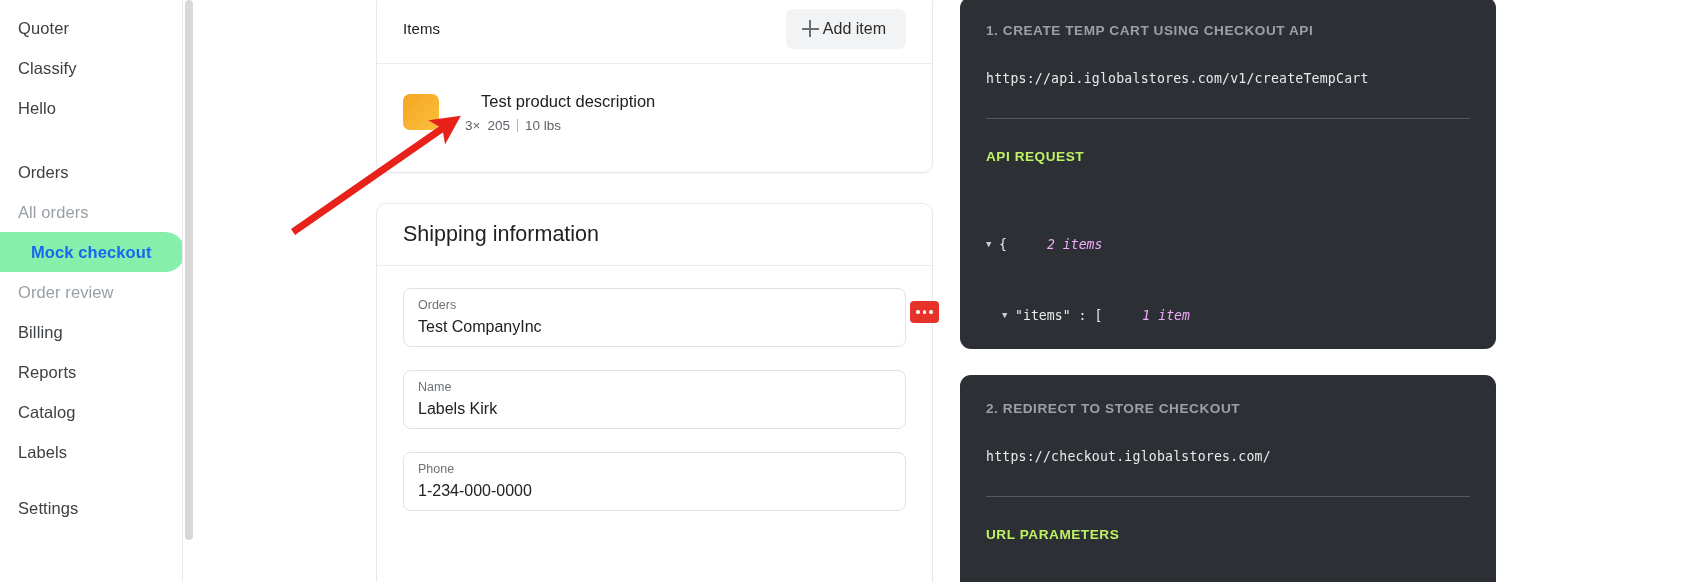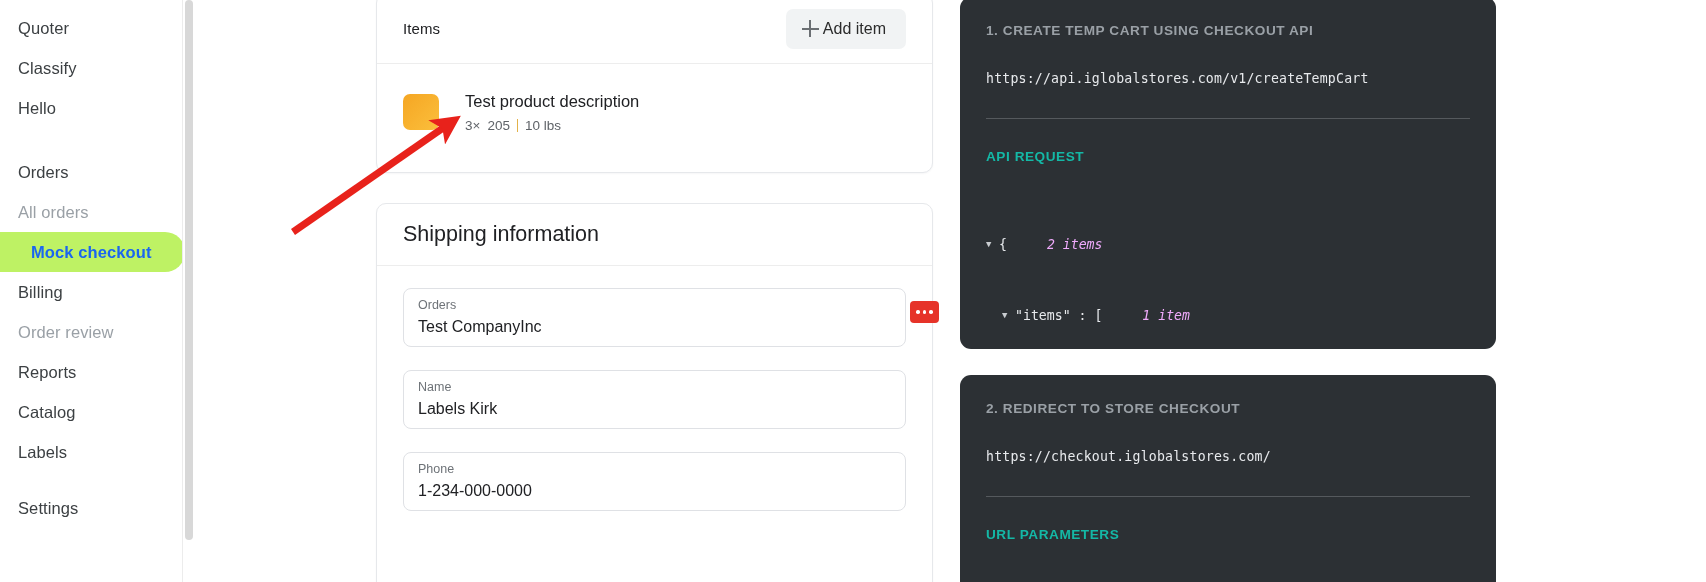--- a/index.html
+++ b/index.html
@@ -55,21 +55,21 @@
     margin: 0 10px 0 0;
     padding-left: 18px;
     border-radius: 0 22px 22px 0;
     cursor: pointer;
     font-size: 16.5px;
     color: #3c4043;
     letter-spacing: 0.1px;
   }
   .nav-item.muted { color: #9aa0a6; }
   .nav-item.active {
-    background: #bef264;
+    background: #86efac;
     color: #1a66f0;
     font-weight: 600;
     padding-left: 31px;
   }
   .nav-gap-lg { height: 24px; }
   .nav-gap-md { height: 16px; }
   .nav-section {
     display: flex;
     align-items: center;
     height: 40px;
@@ -155,20 +155,21 @@
     border-radius: 7px;
     background: linear-gradient(135deg, #f5a623 0%, #fbbf3c 100%);
     flex: 0 0 36px;
     margin-top: 2px;
   }
   .item-name {
     font-size: 16.5px;
     color: #202124;
     line-height: 1.2;
     margin-bottom: 6px;
+    margin-left: 16px;
   }
   .item-meta {
     font-size: 13.5px;
     color: #5f6368;
     display: flex;
     align-items: center;
     gap: 7px;
   }
   .item-meta .sep {
     display: inline-block;
@@ -277,21 +278,21 @@
   .panel-rule {
     margin-top: 32px;
     height: 1px;
     background: #55595d;
   }
   .panel-sub {
     margin-top: 30px;
     font-size: 13.6px;
     font-weight: 700;
     letter-spacing: 0.55px;
-    color: #14b8a6;
+    color: #bef264;
     text-transform: uppercase;
   }
 
   .json {
     margin-top: 22px;
     font-family: "DejaVu Sans Mono", monospace;
     font-size: 13.2px;
     line-height: 23.5px;
     color: #e8eaed;
     white-space: pre;
@@ -350,26 +351,26 @@
     <div class="nav-section">
       <span>Orders</span>
     </div>
 
     <div class="nav-item muted">
       <span>All orders</span>
     </div>
     <div class="nav-item active">
       <span>Mock checkout</span>
     </div>
-    <div class="nav-item">
-      <span>Billing</span>
-    </div>
-
     <div class="nav-item muted">
       <span>Order review</span>
+    </div>
+
+    <div class="nav-item">
+      <span>Billing</span>
     </div>
     <div class="nav-item">
       <span>Reports</span>
     </div>
     <div class="nav-item">
       <span>Catalog</span>
     </div>
     <div class="nav-item">
       <span>Labels</span>
     </div>

